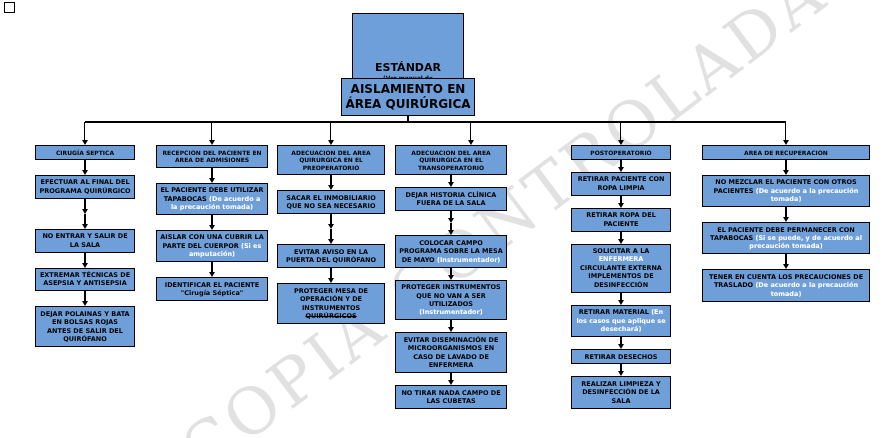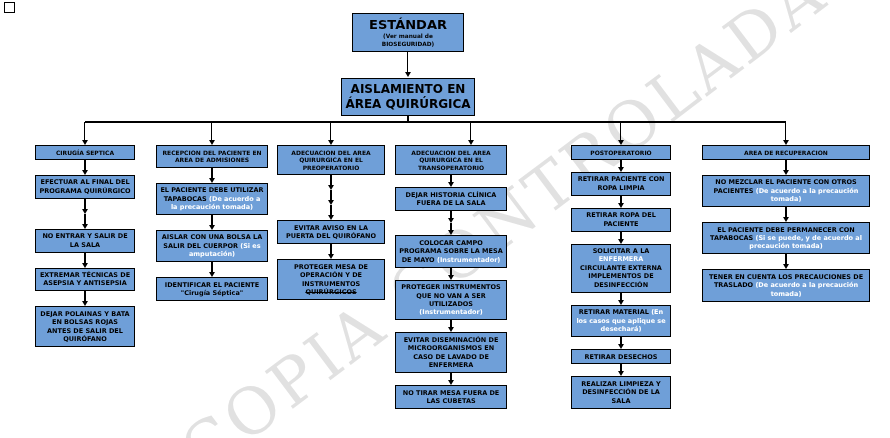--- a/index.html
+++ b/index.html
@@ -7,21 +7,21 @@
         font-family:"DejaVu Sans",sans-serif;--blue:#6f9fd8;}
   .watermark{position:absolute;left:110px;top:185px;z-index:0;white-space:nowrap;
         font-family:"DejaVu Serif",serif;font-size:64px;letter-spacing:4px;color:#b9b9b9;
         opacity:.42;transform:rotate(-37deg);transform-origin:center;pointer-events:none;}
   .checkbox{position:absolute;left:4px;top:2px;width:9px;height:9px;border:1px solid #000;
         background:#fff;z-index:3;}
   .box{background:var(--blue);border:1px solid #000;box-sizing:border-box;text-align:center;
         font-weight:bold;font-size:6.5px;line-height:1.3;padding:2.5px 3px;color:#000;width:100%;}
   .topbox{position:absolute;z-index:2;}
   .std{left:352px;top:13px;width:112px;}
-  .std .t1{font-size:13px;}
+  .std .t1{font-size:11px;margin-top:44px;}
   .std .t2{font-size:5.8px;font-weight:bold;}
   .root{left:341px;top:78px;width:134px;font-size:12px;}
   .col{position:absolute;top:145px;display:flex;flex-direction:column;align-items:center;z-index:2;}
   .c0{left:35px;width:100px}.c1{left:156px;width:112px}.c2{left:277px;width:108px}
   .c3{left:395px;width:112px}.c4{left:571px;width:100px}.c5{left:702px;width:168px}
   .box.head{font-size:6px;}
   .seg-n{color:#000;}
   .seg-w{color:#ffffff;}
   .seg-k{color:#000;text-decoration:line-through;margin-top:18px;}
   .conn{display:flex;flex-direction:column;align-items:center;height:15px;flex:0 0 auto;}
@@ -115,33 +115,34 @@
       <div class="box head"><span class="seg-n">RECEPCION DEL PACIENTE EN AREA DE ADMISIONES</span></div>
       <div class="conn">
         <i class="cl"></i>
         <i class="ca"></i>
       </div>
       <div class="box"><span class="seg-n">EL PACIENTE DEBE UTILIZAR TAPABOCAS </span><span class="seg-w">(De acuerdo a la precaución tomada)</span></div>
       <div class="conn">
         <i class="cl"></i>
         <i class="ca"></i>
       </div>
-      <div class="box"><span class="seg-n">AISLAR CON UNA BOLSA LA SALIR DEL CUERPOR </span><span class="seg-w">(Si es amputación)</span></div>
+      <div class="box"><span class="seg-n">AISLAR CON UNA CUBRIR LA PARTE DEL CUERPOR </span><span class="seg-w">(Si es amputación)</span></div>
       <div class="conn">
         <i class="cl"></i>
         <i class="ca"></i>
       </div>
       <div class="box"><span class="seg-n">IDENTIFICAR EL PACIENTE "Cirugía Séptica"</span></div>
     </div>
   <div class="col c2">
       <div class="box head"><span class="seg-n">ADECUACION DEL AREA QUIRURGICA EN EL PREOPERATORIO</span></div>
       <div class="conn">
         <i class="cl"></i>
         <i class="ca"></i>
       </div>
+      <div class="box"><span class="seg-n">SACAR EL INMOBILIARIO QUE NO SEA NECESARIO</span></div>
       <div class="conn">
         <i class="cl"></i>
         <i class="ca"></i>
       </div>
       <div class="conn">
         <i class="cl"></i>
         <i class="ca"></i>
       </div>
       <div class="box"><span class="seg-n">EVITAR AVISO EN LA PUERTA DEL QUIRÓFANO</span></div>
       <div class="conn">
@@ -173,21 +174,21 @@
       <div class="box"><span class="seg-n">PROTEGER INSTRUMENTOS QUE NO VAN A SER UTILIZADOS </span><span class="seg-w">(Instrumentador)</span></div>
       <div class="conn">
         <i class="cl"></i>
         <i class="ca"></i>
       </div>
       <div class="box"><span class="seg-n">EVITAR DISEMINACIÓN DE MICROORGANISMOS EN CASO DE LAVADO DE ENFERMERA</span></div>
       <div class="conn">
         <i class="cl"></i>
         <i class="ca"></i>
       </div>
-      <div class="box"><span class="seg-n">NO TIRAR MESA FUERA DE LAS CUBETAS</span></div>
+      <div class="box"><span class="seg-n">NO TIRAR NADA CAMPO DE LAS CUBETAS</span></div>
     </div>
   <div class="col c4">
       <div class="box head"><span class="seg-n">POSTOPERATORIO</span></div>
       <div class="conn">
         <i class="cl"></i>
         <i class="ca"></i>
       </div>
       <div class="box"><span class="seg-n">RETIRAR PACIENTE CON ROPA LIMPIA</span></div>
       <div class="conn">
         <i class="cl"></i>

